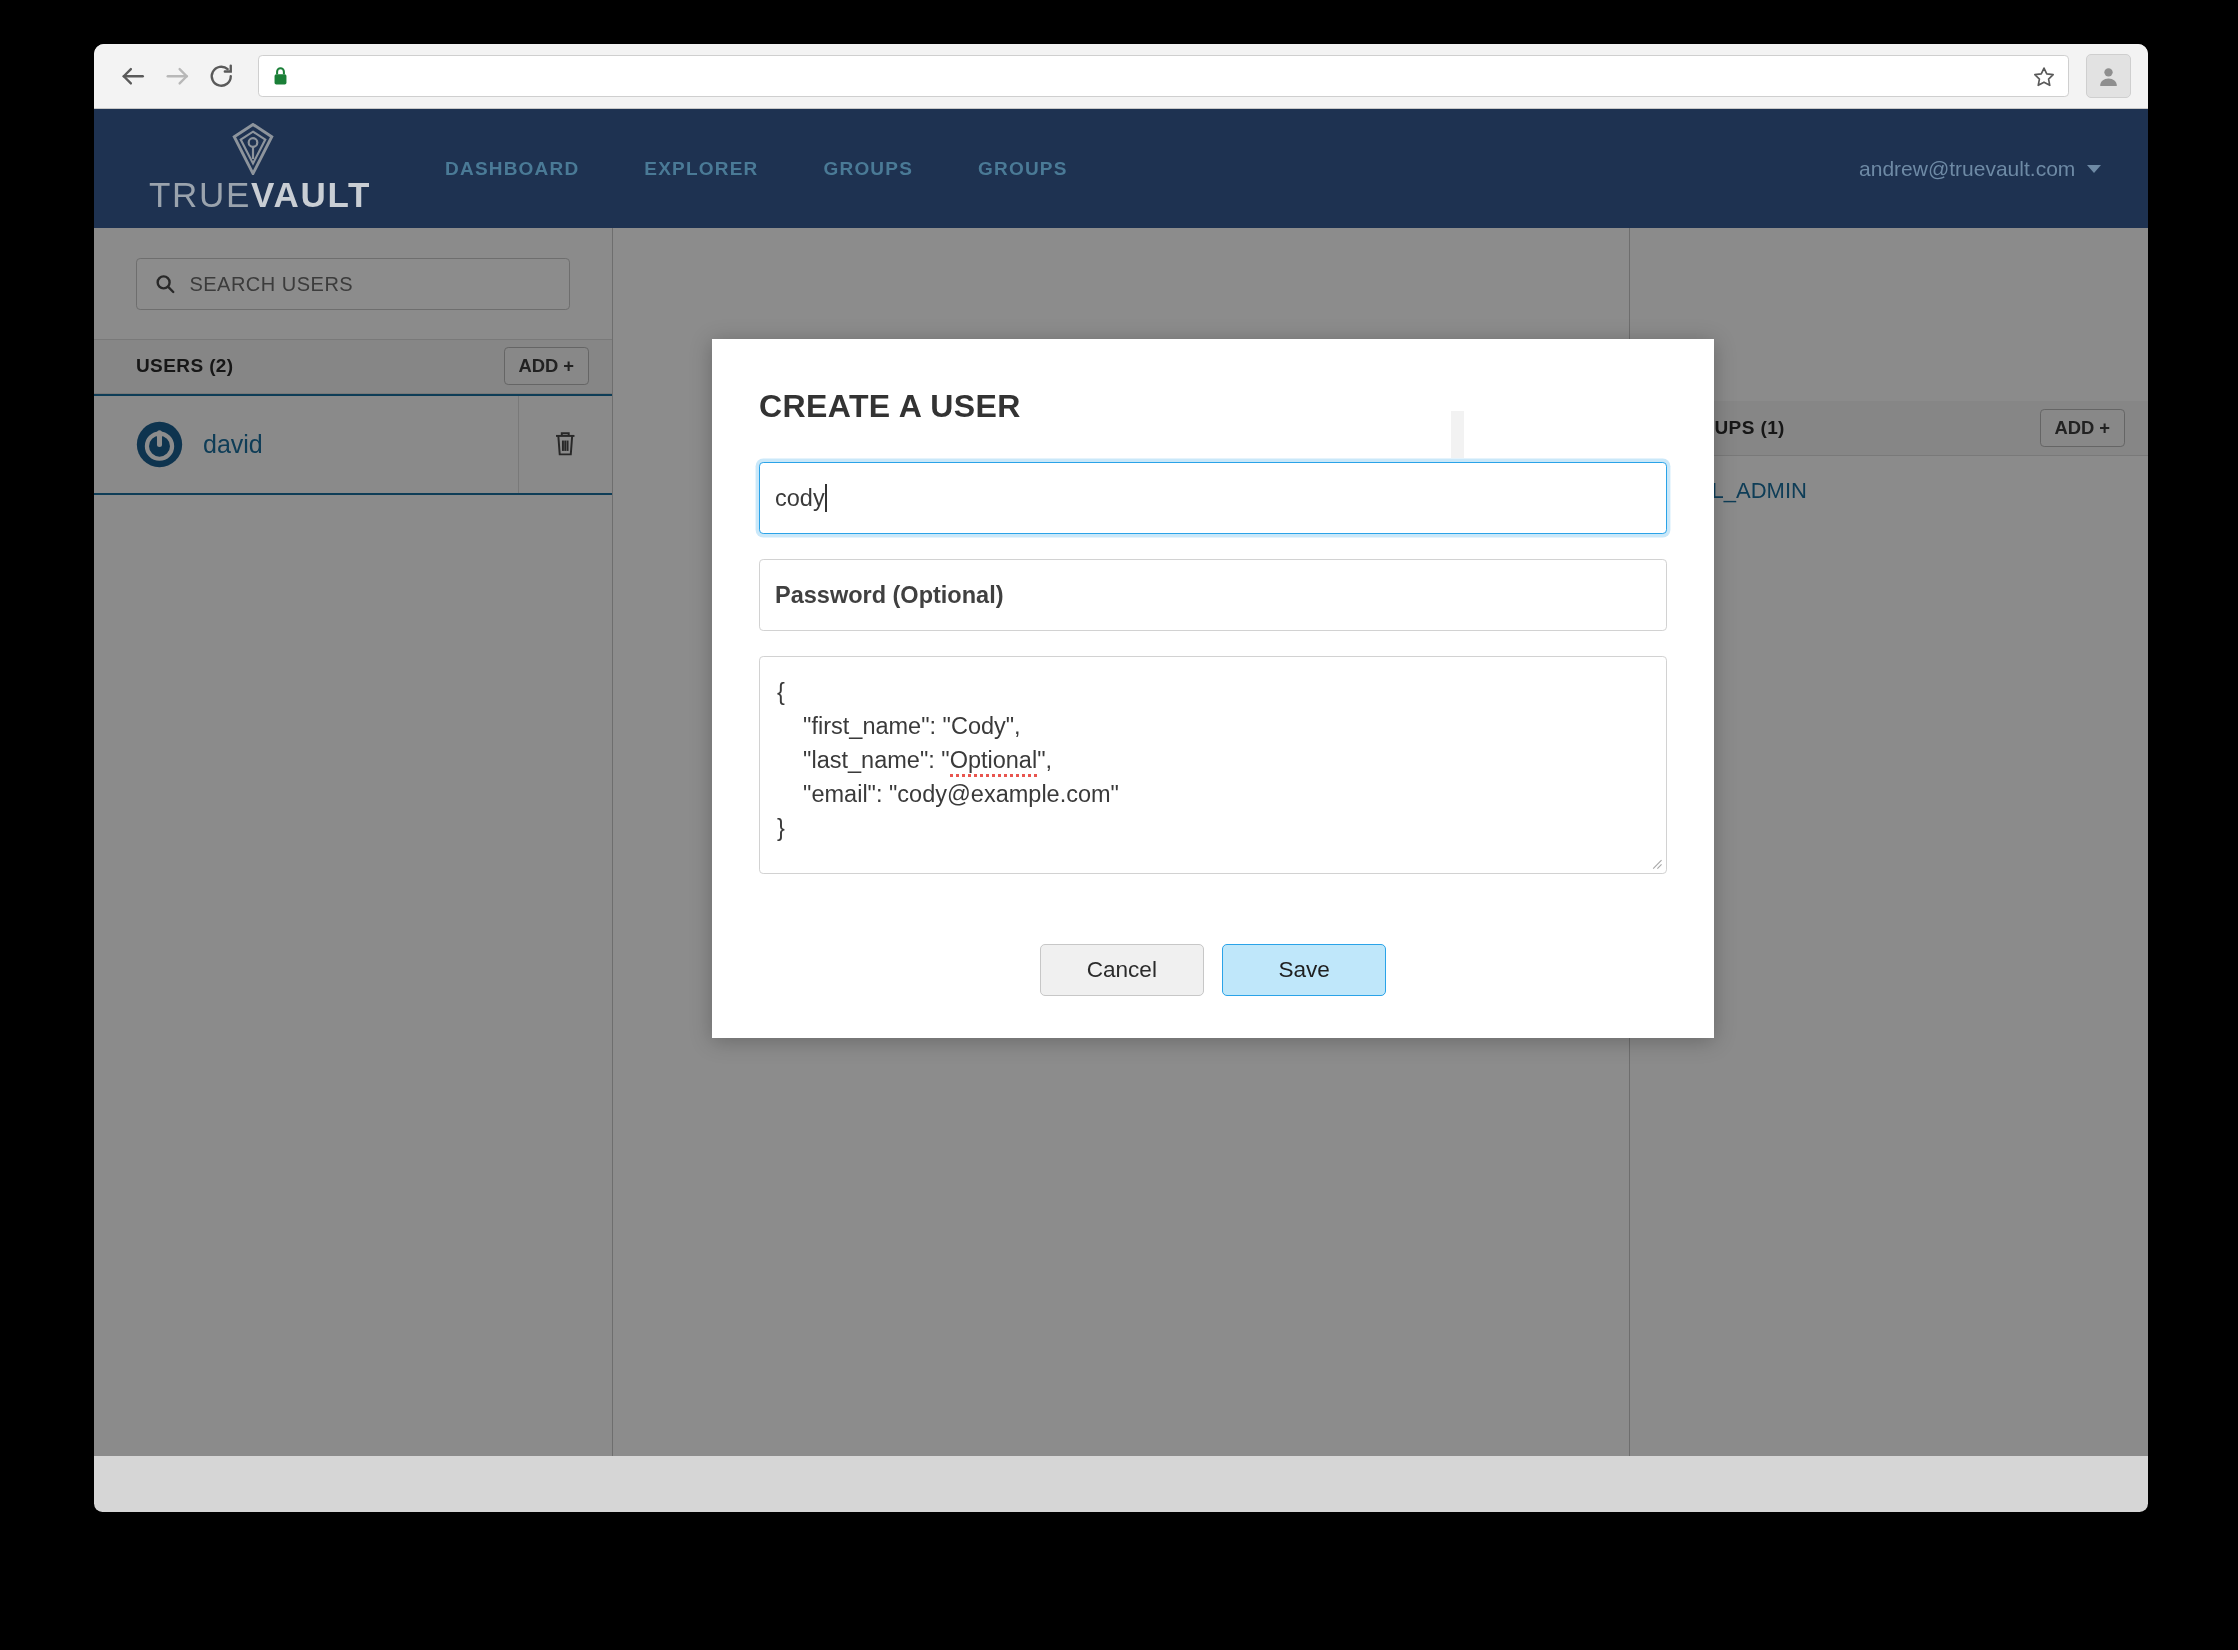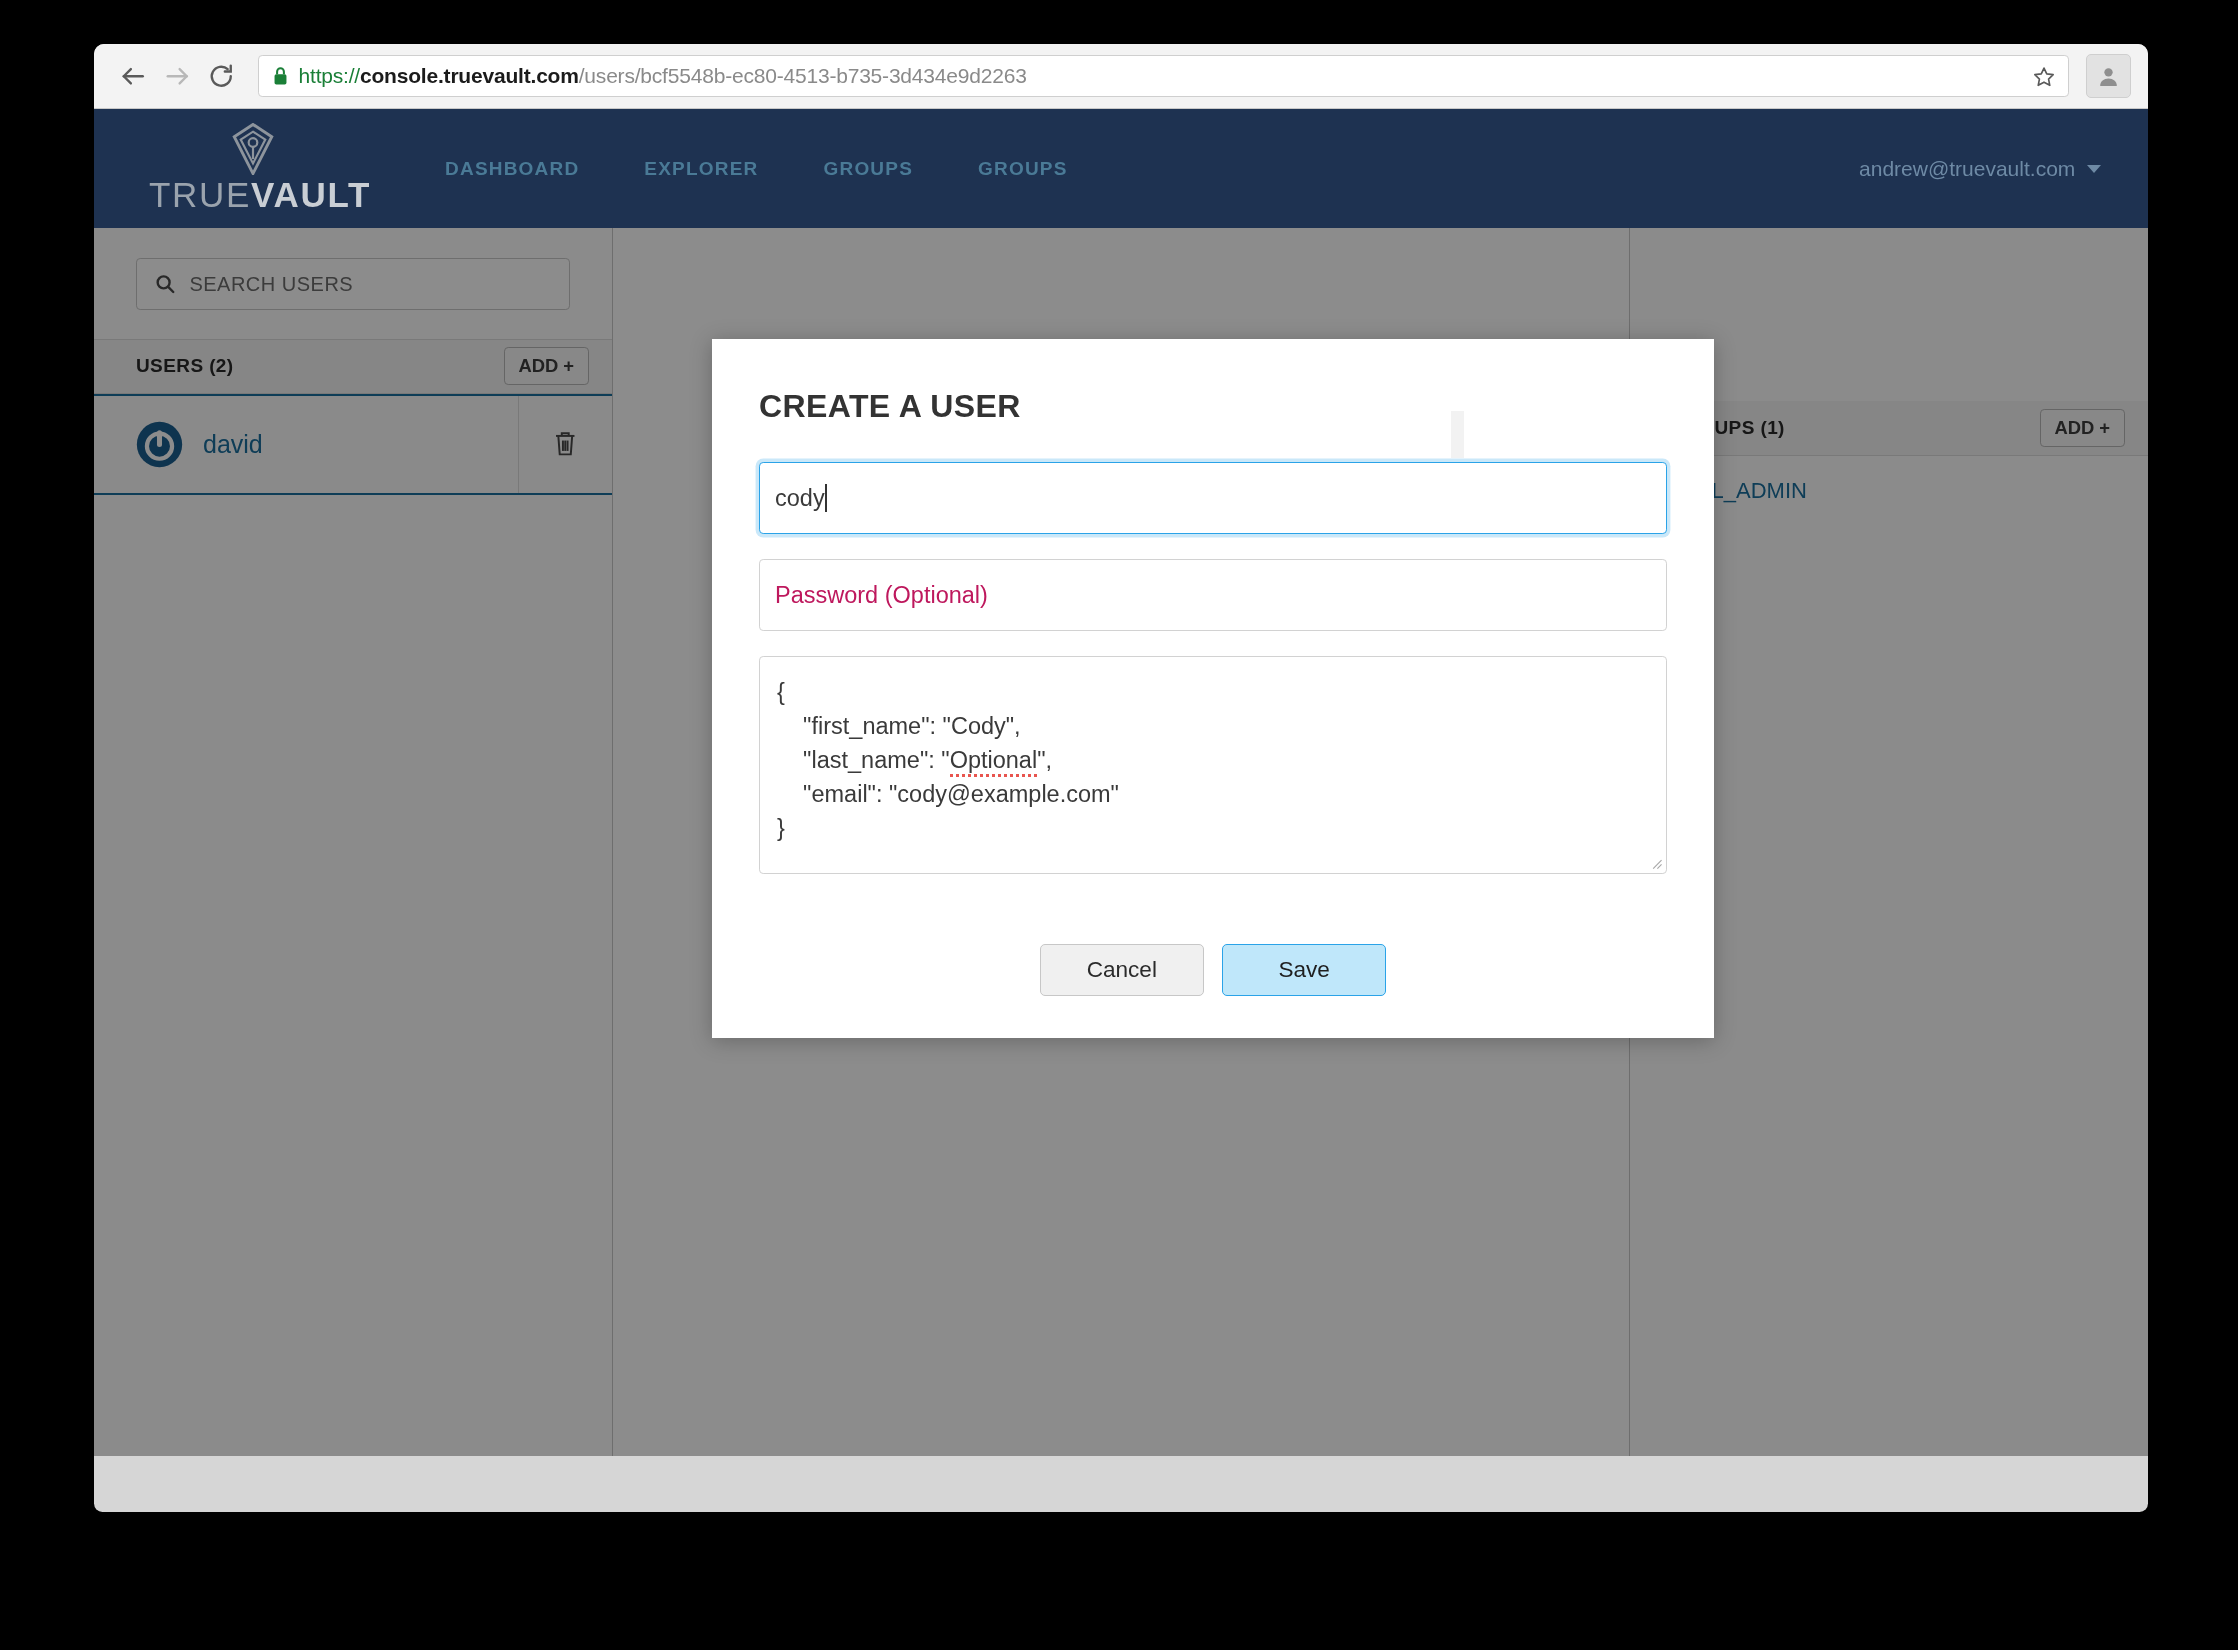--- a/index.html
+++ b/index.html
@@ -285,21 +285,21 @@
     border: 1.7px solid #2aa3e8;
     box-shadow: 0 0 0 3.4px rgba(42,163,232,.25);
   }
   .caret {
     display: inline-block;
     width: 1.7px; height: 28.5px;
     background: #333;
     margin-left: 0.8px;
     vertical-align: -5.9px;
   }
-  .field .ph { color: #be185d; }
+  .field .ph { color: #404040; font-weight: bold; }
   #json-area {
     position: relative;
     width: 100%; height: 218px;
     border: 0.8px solid #d2d2d2; border-radius: 4.2px;
     background: #ffffff;
     padding: 18.4px 17px;
     font-size: 23.5px; line-height: 34px; color: #3a3a3a;
     white-space: pre;
     overflow: hidden;
   }
@@ -359,21 +359,20 @@
         <path d="M20 12a8 8 0 1 1-2.6-5.9"></path>
           <polyline points="20,3 20,8 15,8"></polyline>
       </svg>
     </div>
 
     <div id="address-bar">
       <svg id="lock-icon" width="18.4" height="22" viewBox="0 0 20 24">
         <rect x="3" y="10" width="14" height="12" rx="2" fill="#1a7f37"></rect>
         <path d="M6 10V7a4 4 0 0 1 8 0v3" fill="none" stroke="#1a7f37" stroke-width="2.4"></path>
       </svg>
-      <span id="url-text"><span class="scheme">https://</span><span class="host">console.truevault.com</span><span class="path">/users/bcf5548b-ec80-4513-b735-3d434e9d2263</span></span>
       <svg id="star-icon" width="25" height="25" viewBox="0 0 24 24" fill="none" stroke="#5a5a5a" stroke-width="1.8" stroke-linejoin="round">
         <polygon points="12,2.8 15,9.2 22,10 17,14.8 18.3,21.6 12,18.2 5.7,21.6 7,14.8 2,10 9,9.2"></polygon>
       </svg>
     </div>
 
     <div id="profile-btn">
       <svg width="25" height="25" viewBox="0 0 24 24">
         <circle cx="12" cy="8" r="4" fill="#8f8f8f"></circle>
         <path d="M4 21c0-4.2 3.6-7 8-7s8 2.8 8 7z" fill="#8f8f8f"></path>
       </svg>

